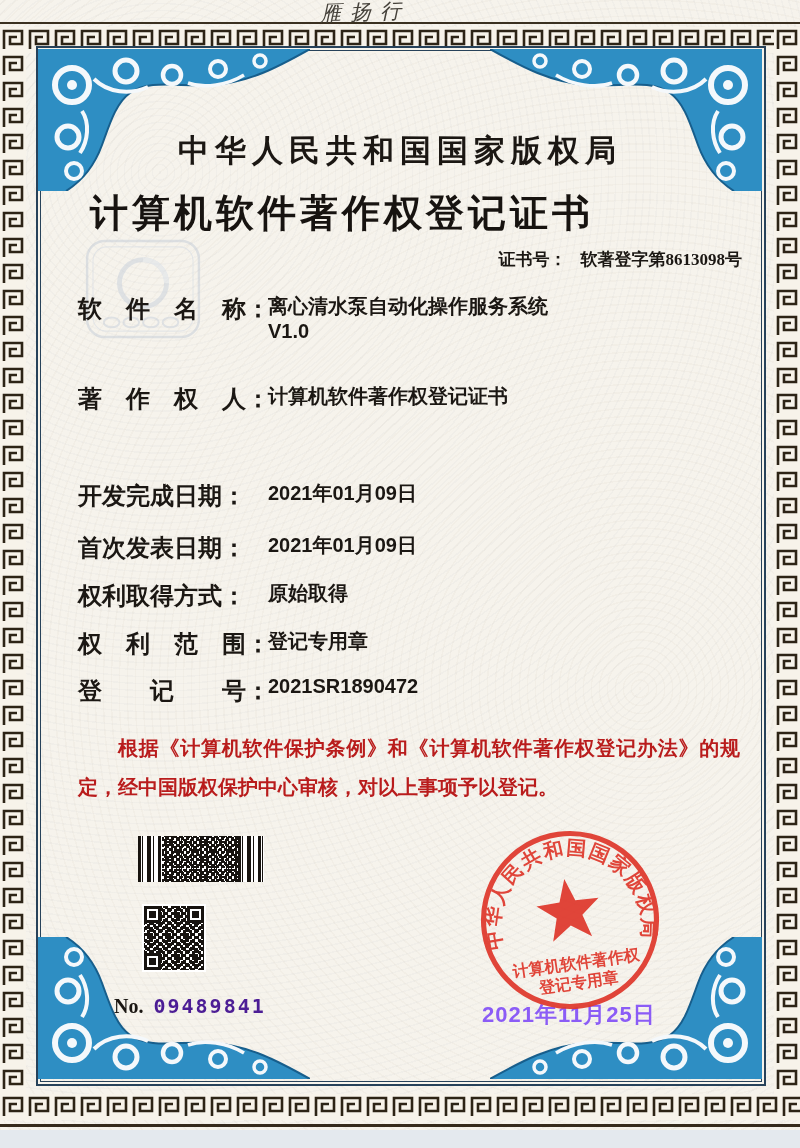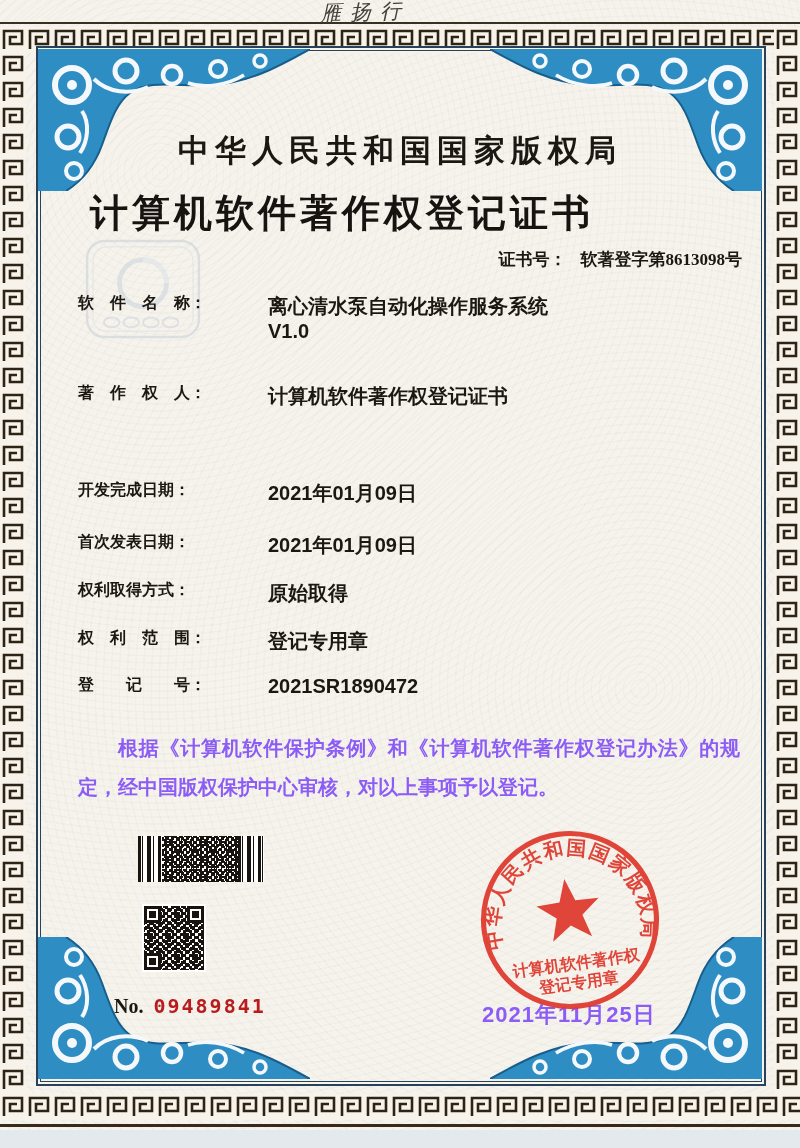--- a/index.html
+++ b/index.html
@@ -32,24 +32,24 @@
     font-family:"Liberation Serif","DejaVu Serif",serif;font-weight:700;
     font-size:31px;letter-spacing:6px;color:#1b1713;}
   .cert-title{position:absolute;left:0;top:188px;width:684px;text-align:center;z-index:4;
     font-family:"Liberation Serif","DejaVu Serif",serif;font-weight:700;
     font-size:38px;letter-spacing:4px;color:#171310;}
   .certno{position:absolute;left:340px;top:248px;width:402px;text-align:right;z-index:4;
     font-family:"Liberation Serif","DejaVu Serif",serif;font-weight:700;
     font-size:17px;color:#1b1713;}
   .certno .lbl{margin-right:14px;}
   .row{position:absolute;left:0;top:0;width:800px;z-index:4;color:#1b1713;}
-  .row .lbl{position:absolute;left:78px;font-size:16px;font-weight:700;white-space:nowrap;}
+  .row .lbl{position:absolute;left:78px;font-size:24px;font-weight:700;white-space:nowrap;}
   .row .val{position:absolute;left:240px;font-size:20px;font-weight:700;white-space:nowrap;margin-left:28px;}
   .statement{position:absolute;left:78px;top:729px;width:662px;z-index:4;
-    font-size:20px;font-weight:700;line-height:39px;color:#8b5cf6;text-indent:2em;text-align:justify;font-family:Liberation Serif, serif;}
+    font-size:20px;font-weight:700;line-height:39px;color:#b91c1c;text-indent:2em;text-align:justify;font-family:Liberation Serif, serif;}
   .watermark{position:absolute;left:84px;top:238px;width:118px;height:102px;opacity:.55;z-index:3;}
   
   .barcode{position:absolute;left:138px;top:836px;width:126px;height:46px;z-index:4;background:#fff;}
   .barcode .bars{position:absolute;inset:0;
     background:repeating-linear-gradient(90deg,#17130f 0 3px,#fff 3px 4px,#17130f 4px 5px,#fff 5px 9px,#17130f 9px 13px,#fff 13px 15px,#17130f 15px 16px,#fff 16px 20px);}
   .barcode .noise{position:absolute;top:0;bottom:0;left:24px;right:26px;
     background-image:
       repeating-conic-gradient(#17130f 0% 25%, rgba(255,255,255,0) 0% 50%),
       repeating-conic-gradient(#17130f 0% 25%, #ffffff 0% 50%);
     background-size:7px 5px,5px 7px;background-position:0 0,2px 1px;}
@@ -62,21 +62,21 @@
     background-size:9px 7px,6px 6px;background-position:1px 2px,0 0;}
   .qr .finder{position:absolute;width:11px;height:11px;border:3.5px solid #17130f;background:#fff;}
   .qr .finder::after{content:"";position:absolute;inset:2px;background:#17130f;}
   .qr .f-tl{left:2px;top:2px;}
   .qr .f-tr{right:2px;top:2px;}
   .qr .f-bl{left:2px;bottom:2px;}
   
   .serialno{position:absolute;left:114px;top:994px;z-index:4;font-size:20px;}
   .serialno .no-lbl{font-family:"Liberation Serif","DejaVu Serif",serif;font-weight:700;color:#1b1713;margin-right:10px;}
   .serialno .no-val{font-family:"DejaVu Sans Mono","Liberation Mono",monospace;
-    color:#b91c1c;letter-spacing:2px;font-weight:700;}
+    color:#4c1d95;letter-spacing:2px;font-weight:700;}
   .issue-date{position:absolute;left:482px;top:1000px;z-index:4;
     font-size:22px;font-weight:700;letter-spacing:1px;color:#8b5cf6;}
   .seal{position:absolute;left:476px;top:826px;width:188px;height:188px;z-index:5;
     transform:rotate(-8deg);opacity:.93;}
 </style>
 </head>
 <body>
 
 <div class="page">
 

